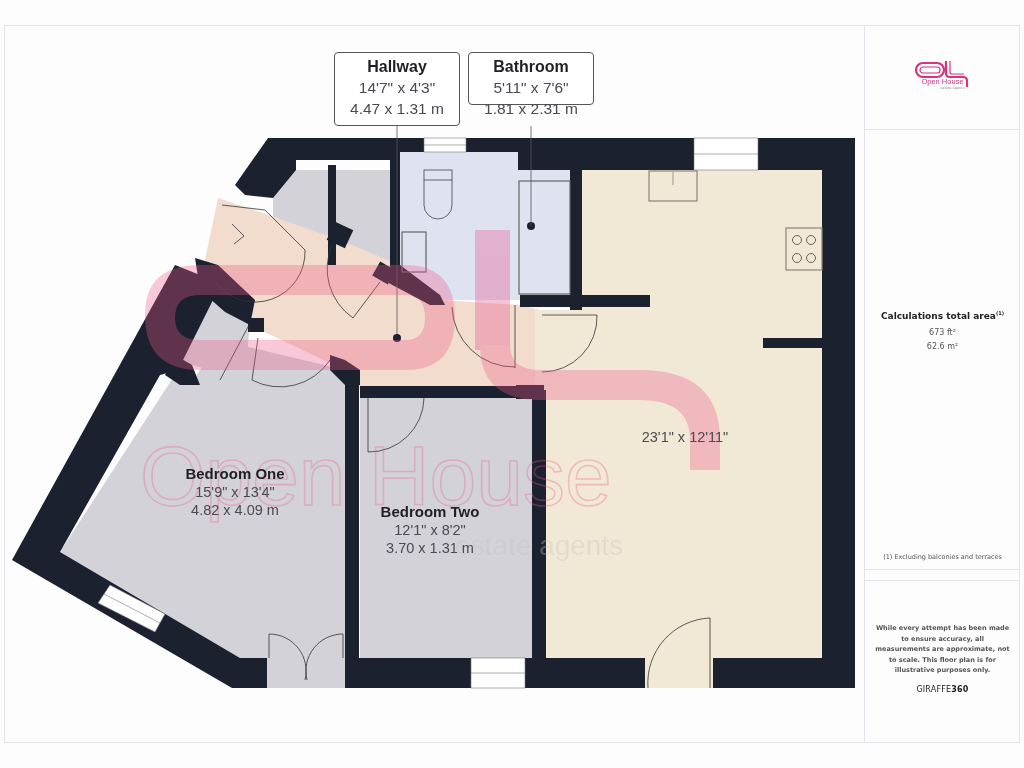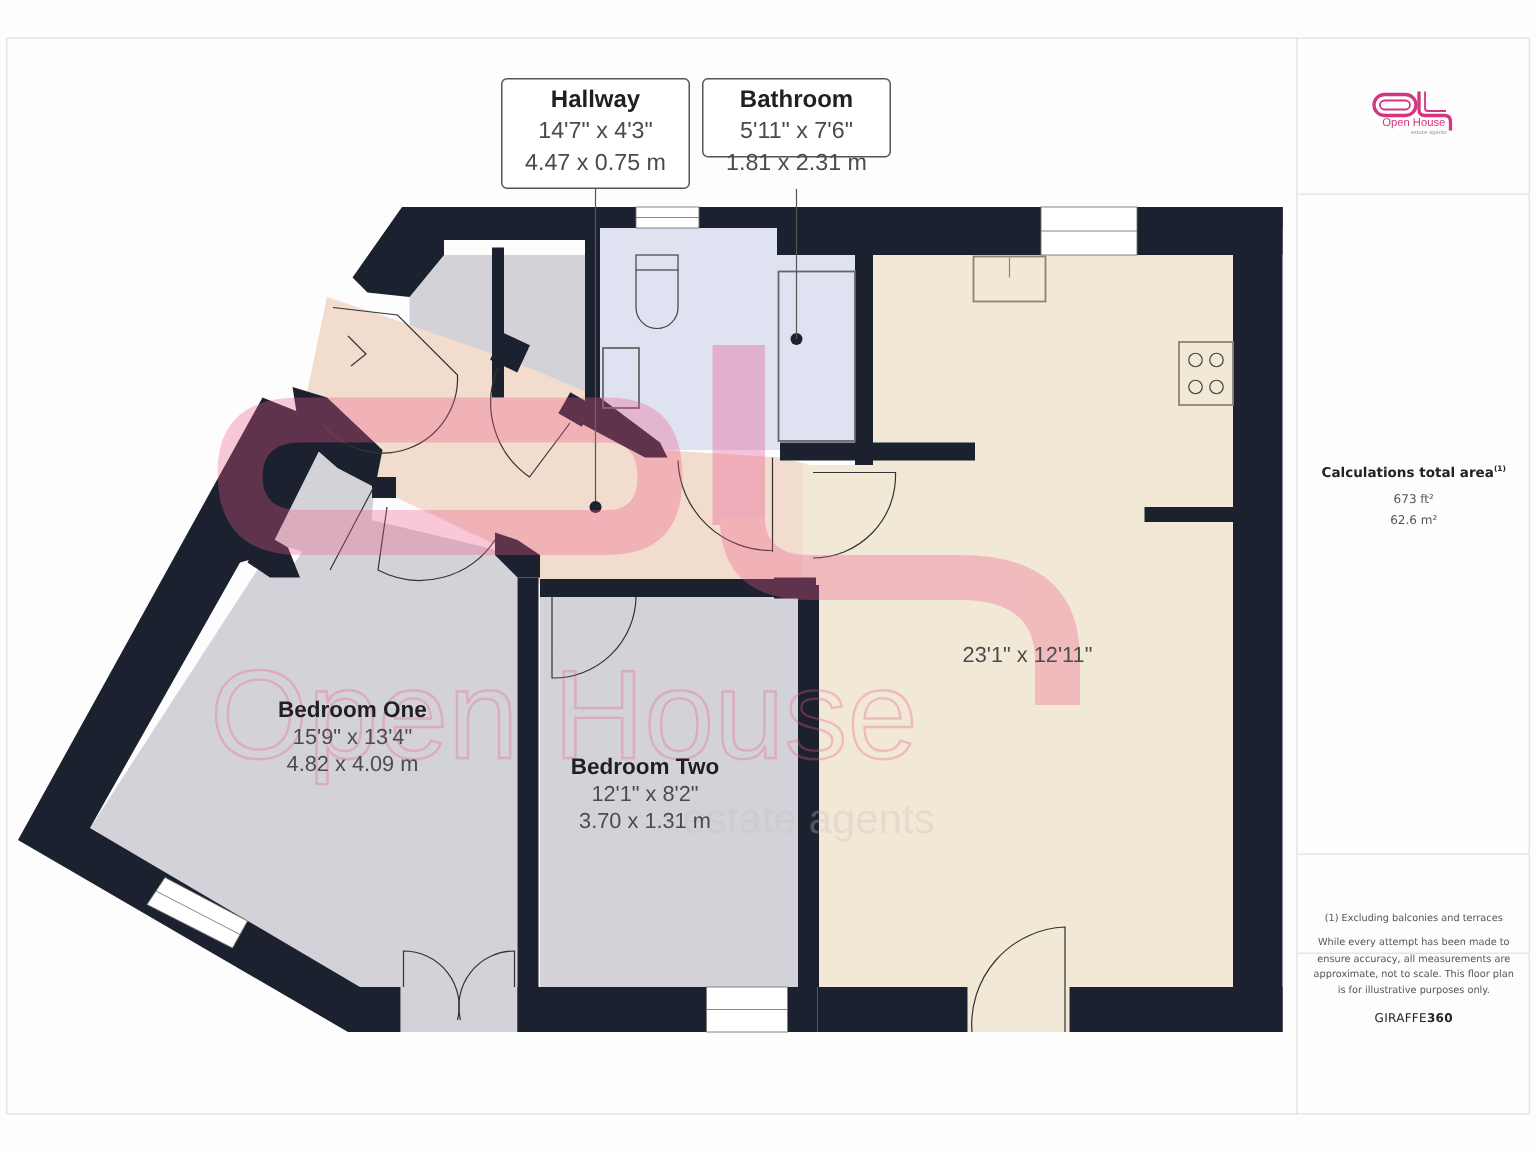--- a/index.html
+++ b/index.html
@@ -3,27 +3,27 @@
 <meta charset="utf-8">
 <style>
   html,body{margin:0;padding:0;background:#fdfdfe;}
   body{width:1024px;height:768px;position:relative;overflow:hidden;font-family:"DejaVu Sans","Liberation Sans",sans-serif;}
   .frame{position:absolute;left:4px;top:25px;width:1016px;height:718px;border:1px solid #e6e4ea;box-sizing:border-box;background:#fdfdfe;}
   .plan{position:absolute;left:0;top:0;width:1024px;height:768px;}
   .sidebar{position:absolute;left:864px;top:25px;width:156px;height:718px;border-left:1px solid #e6e4ea;box-sizing:border-box;}
   .sb-sec{position:absolute;left:0;width:155px;border-bottom:1px solid #e6e4ea;box-sizing:border-box;text-align:center;}
   .logo{top:0;height:105px;}
   .area{top:105px;height:440px;}
-  .note{top:568px;height:43px;}
+  .note{top:513px;height:43px;}
   .disc{top:588px;height:130px;border-bottom:none;}
   .area-title{position:absolute;left:0;right:0;top:180px;font-size:9px;font-weight:bold;color:#222;}
   .area-title sup{font-size:5px;}
   .area-v{position:absolute;left:0;right:0;font-size:8px;color:#555;}
   .note-t{position:absolute;left:0;right:0;top:15px;font-size:6.5px;color:#555;}
-  .disc p{margin:0;font-size:6.5px;line-height:10.5px;color:#555;padding:0 8px;}
+  .disc p{margin:0;font-size:6.5px;line-height:10.5px;color:#555;padding:0 8px;font-weight:bold;}
   .disc .p1{margin-top:10px;}
   .disc .p2{margin-top:10px;}
   .brand{margin-top:9px;font-size:8px;color:#222;letter-spacing:0.2px;}
   .brand b{font-weight:bold;}
   .label{position:absolute;text-align:center;white-space:nowrap;}
   .label .n{font-weight:bold;font-size:15px;color:#1f1f24;line-height:19px;font-family:"Liberation Sans","DejaVu Sans",sans-serif;}
   .label .d{font-size:14.5px;color:#4a4a52;line-height:18px;font-family:"Liberation Sans","DejaVu Sans",sans-serif;}
   .callout{position:absolute;border:1px solid #555;border-radius:4px;background:#fff;text-align:center;box-sizing:border-box;}
   .callout .n{font-weight:bold;font-size:16px;color:#1f1f24;line-height:21px;margin-top:3px;font-family:"Liberation Sans","DejaVu Sans",sans-serif;}
   .callout .d{font-size:15.5px;color:#4a4a52;line-height:21px;font-family:"Liberation Sans","DejaVu Sans",sans-serif;}
@@ -154,21 +154,21 @@
     <text x="455" y="555" font-family="Liberation Sans, sans-serif" font-size="28" fill="#c8c2c0">estate agents</text>
   </g>
 
   <line x1="397" y1="126" x2="397" y2="152" stroke="#555" stroke-width="0.8"></line>
   <line x1="531" y1="126" x2="531" y2="182" stroke="#555" stroke-width="0.8"></line>
 </svg>
 
 <div class="callout" style="left:334px;top:52px;width:126px;height:74px;">
   <div class="n">Hallway</div>
   <div class="d">14'7" x 4'3"</div>
-  <div class="d">4.47 x 0.75 m</div>
+  <div class="d">4.47 x 1.31 m</div>
 </div>
 <div class="callout" style="left:468px;top:52px;width:126px;height:53px;">
   <div class="n">Bathroom</div>
   <div class="d">5'11" x 7'6"</div>
   <div class="d">1.81 x 2.31 m</div>
 </div>
 
 <div class="label" style="left:570px;top:428px;width:230px;">
   <div class="d">23'1" x 12'11"</div>
 </div>

